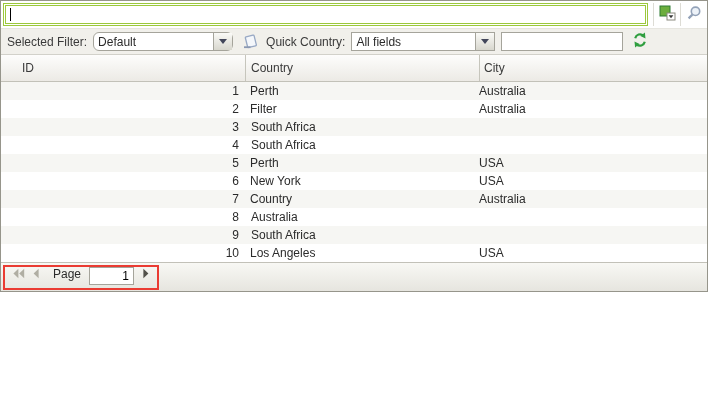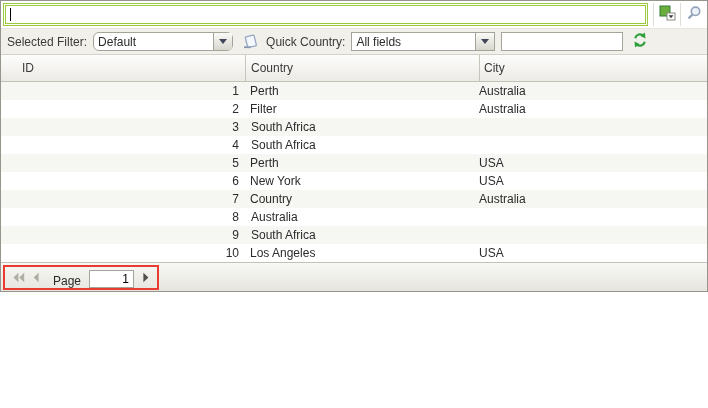--- a/index.html
+++ b/index.html
@@ -48,21 +48,21 @@
   .grid-body { flex:1 1 auto; display:flex; flex-direction:column; }
   .row { flex:1; display:flex; align-items:center; background:#fff; }
   .row.odd { background:#f6f6f3; }
   .cell.id { width:244px; text-align:right; padding-right:6px; }
   .cell.city { width:228px; padding-left:5px; }
   .cell.country { flex:1; padding-left:6px; }
 
   
   .pager { flex:0 0 29px; background:linear-gradient(#f8f8f4,#e6e5df);
            border-top:1px solid #c2c1b8; display:flex; align-items:center; padding-left:2px; }
-  .pager-group { display:flex; align-items:flex-end; border:2px solid #ea3b32; height:25px;
+  .pager-group { display:flex; align-items:flex-start; border:2px solid #ea3b32; height:25px;
                  padding:0 3px 0 5px; }
   .pg-btn { width:17px; height:17px; display:flex; align-items:center; justify-content:center;
             cursor:pointer; }
   .page-label { margin:0 8px 0 9px; color:#2b2b2b; }
   .page-input { width:45px; height:18px; border:1px solid #a5a49b; text-align:right; padding:0 4px;
                 font:12px "Liberation Sans",sans-serif; margin-right:3px; }
 </style>
 </head>
 <body>
 

